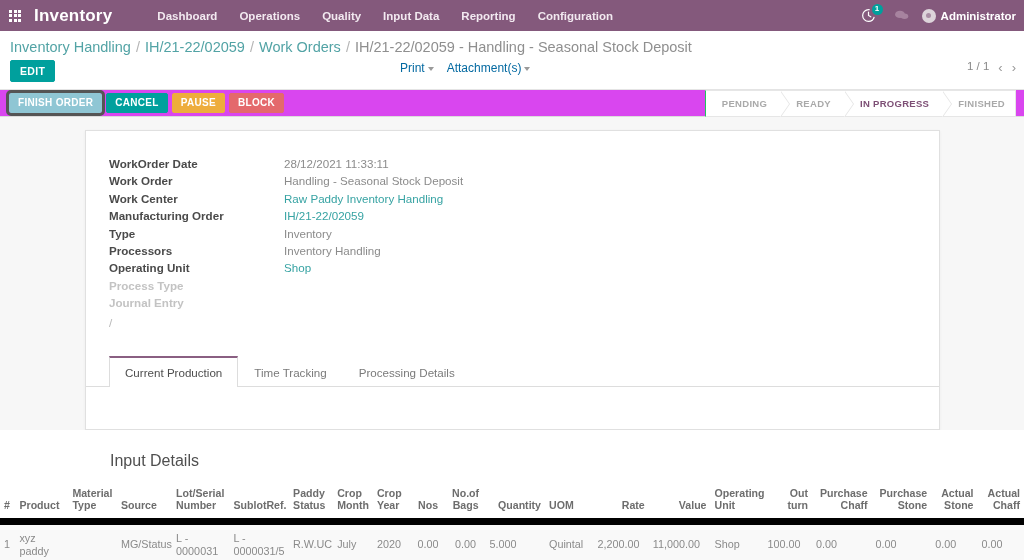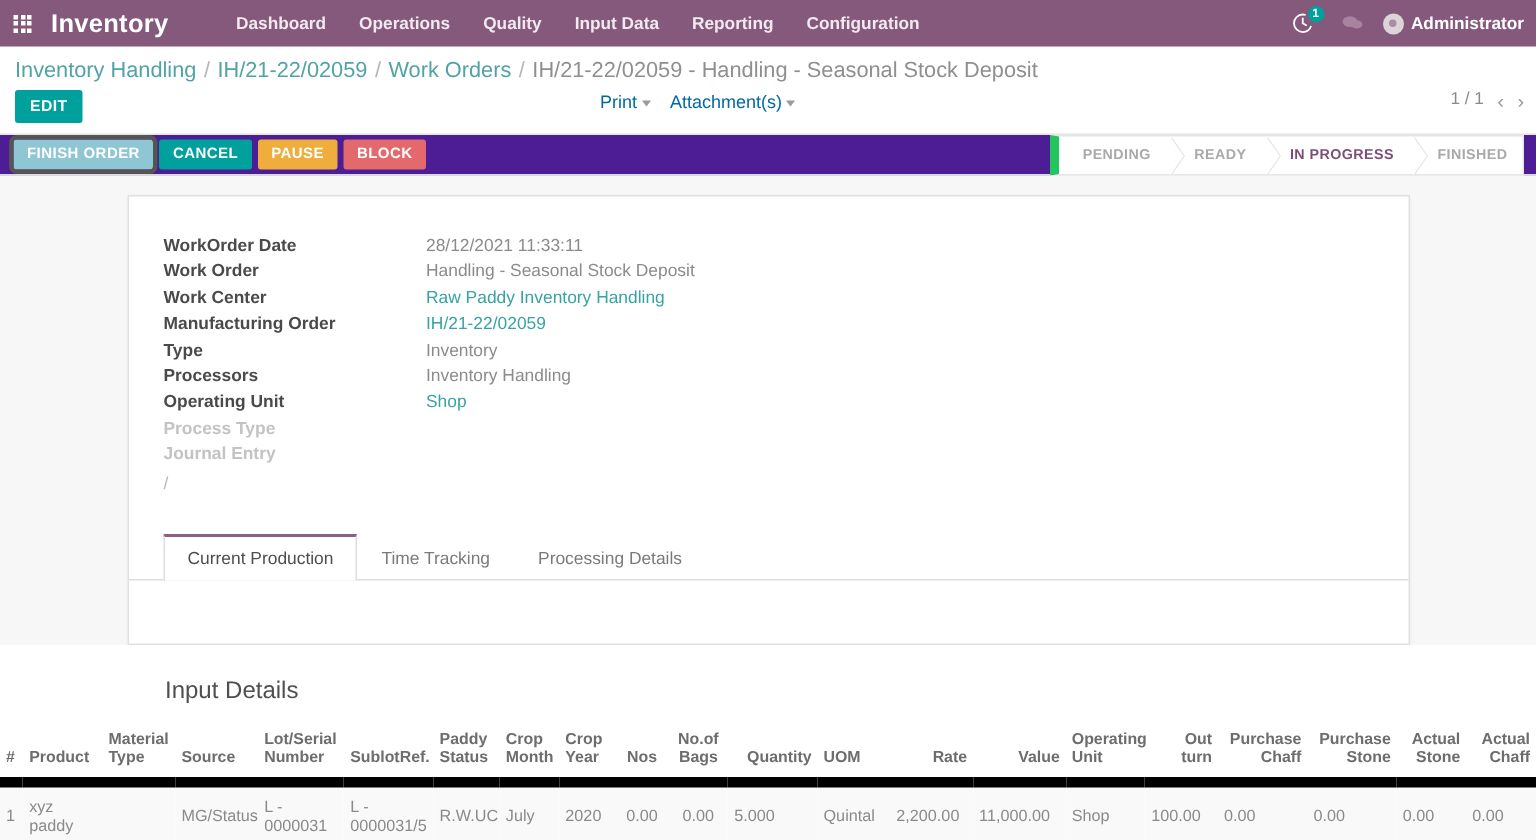--- a/index.html
+++ b/index.html
@@ -173,21 +173,21 @@
     right: 8px; top: 2px;
     display: flex; align-items: flex-start;
     gap: 9px;
     font-size: 11.5px;
     color: #8a8a8a;
   }
   .pager-arrow { cursor: pointer; font-size: 13px; color: #999; }
 
   
   .statusbar-row {
-    background: #4c1d95;
+    background: #d946ef;
     border-bottom: 1px solid #dcdcdc;
     height: 27px;
     display: flex;
     align-items: center;
     position: relative;
     box-shadow: 0 1px 2px rgba(0,0,0,.05);
   }
   .wf-buttons {
     display: flex;
     align-items: center;
@@ -224,21 +224,21 @@
     font-size: 9.5px;
     font-weight: bold;
     letter-spacing: .3px;
     color: #a9a9a9;
     background: #ffffff;
     border-top: 1px solid #e6e6e6;
     border-bottom: 1px solid #e6e6e6;
     cursor: pointer;
     white-space: nowrap;
   }
-  .st-item:first-child { border-left: 6px solid #22c55e; }
+  .st-item:first-child { border-left: 1px solid #22c55e; }
   .st-item:last-child { border-right: 1px solid #e6e6e6; padding-right: 10px; }
   .st-item::after {
     content: "";
     position: absolute;
     right: -9px; top: 0;
     width: 0; height: 0;
     border-top: 13px solid transparent;
     border-bottom: 13px solid transparent;
     border-left: 9px solid #ffffff;
     z-index: 2;

